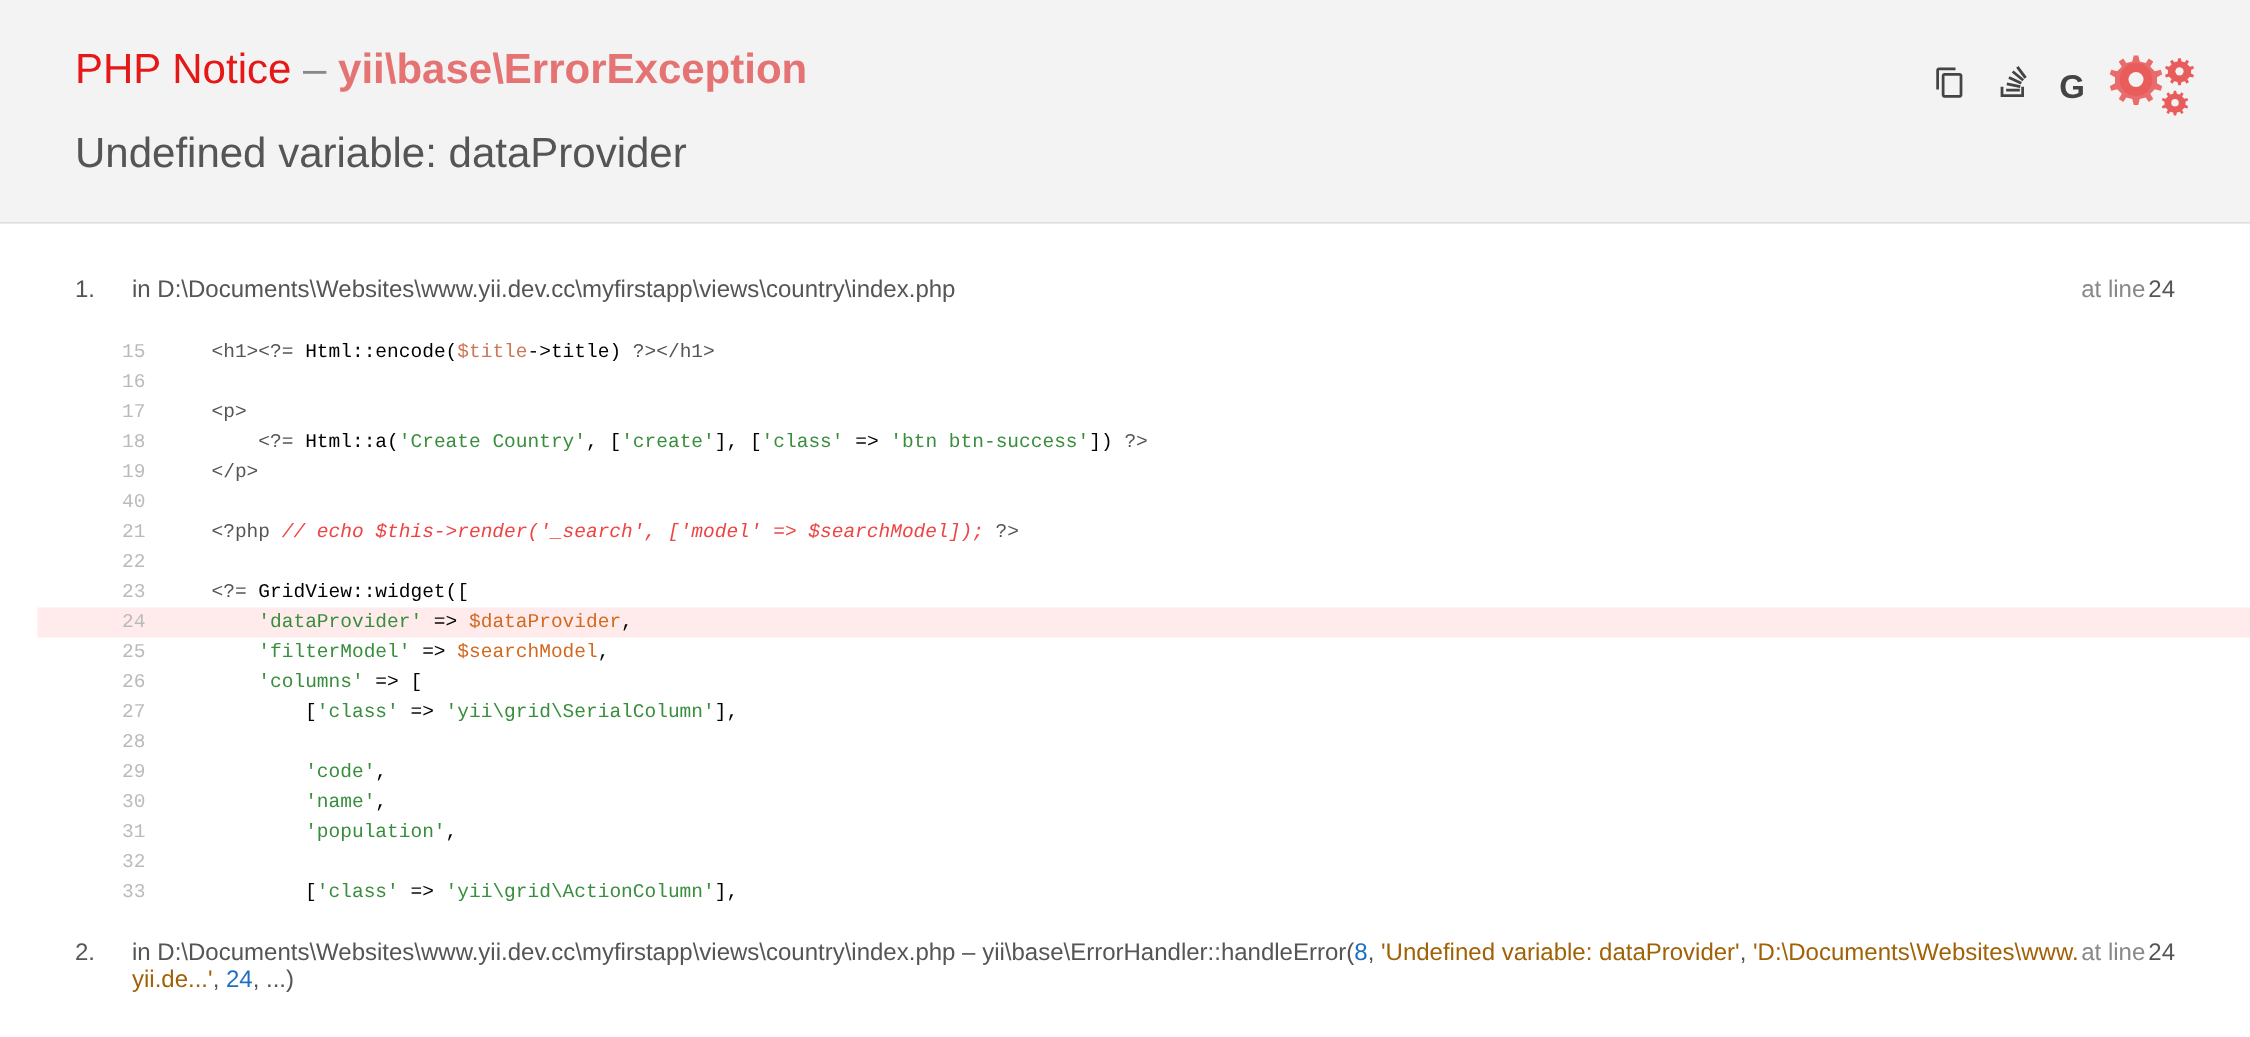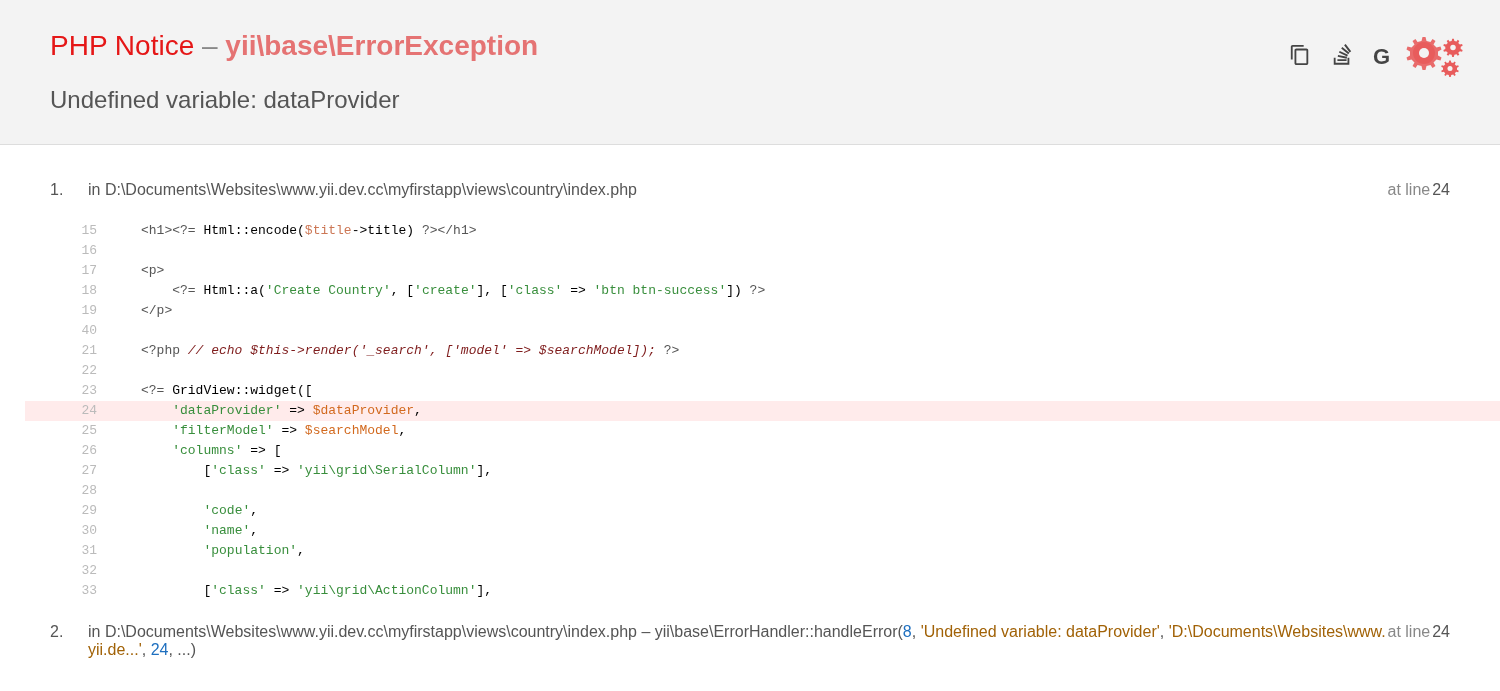--- a/index.html
+++ b/index.html
@@ -7,21 +7,21 @@
   .header {
     background: #f3f3f3;
     border-bottom: 1px solid #ddd;
     padding: 30px 50px 30px 50px;
     position: relative;
   }
   .header h1 { font-size: 28px; font-weight: normal; margin-bottom: 24px; }
   .error-type { color: #e51717; }
   .error-dash { color: #888; font-weight: normal; }
   .error-class { color: #e57373; font-weight: bold; }
-  .error-msg { color: #555; font-size: 24px; }
+  .error-msg { color: #555; font-size: 28px; }
   .icons { position: absolute; right: 110px; top: 44px; display: flex; gap: 20px; align-items: center; }
   .icons svg { width: 22px; height: 22px; fill: #444; cursor: pointer; }
   .gears { position: absolute; right: 36px; top: 32px; }
   .gears svg { width: 60px; height: 50px; }
 
   .callstack { margin-top: 24px; }
   .item-header {
     display: flex; align-items: baseline;
     padding: 12px 50px;
     color: #555;
@@ -35,21 +35,21 @@
   .code { background: #fff; padding-top: 10px; padding-bottom: 10px; padding-left: 25px; }
   .code-line { display: flex; font-family: Consolas, "Courier New", monospace; font-size: 13px; line-height: 20px; }
   .code-line.err { background: #ffebeb; }
   .gutter { width: 86px; text-align: right; padding-right: 14px; color: #bbb; user-select: none; }
   .src { white-space: pre; padding-left: 30px; }
 
   .t-tag { color: #555; }
   .t-kw { color: #c75; } 
   .t-str { color: #388e3c; }
   .t-var { color: #d2691e; }
-  .t-com { color: #7f1d1d; font-style: italic; }
+  .t-com { color: #ef4444; font-style: italic; }
   .t-php { color: #555; }
 
   .item2 .calltext { color: #555; }
   .item2 .num8 { color: #1e6fbf; }
   .item2 .arg-str { color: #a16207; }
   .item2 .arg-num { color: #1e6fbf; }
   .wrap { white-space: normal; word-break: break-all; }
 </style>
 </head>
 <body>

